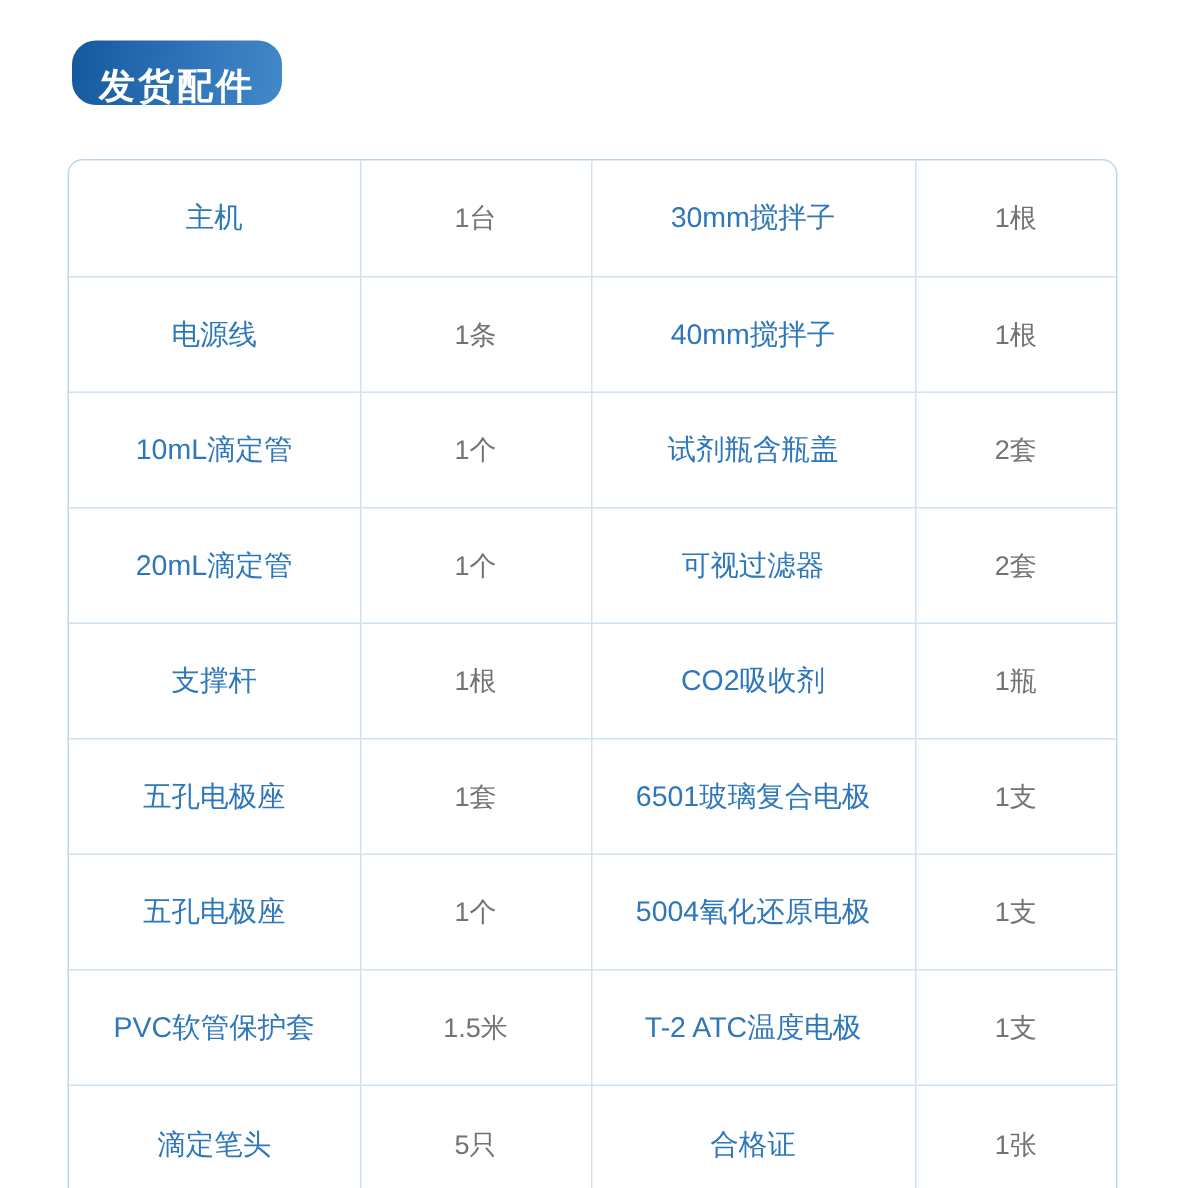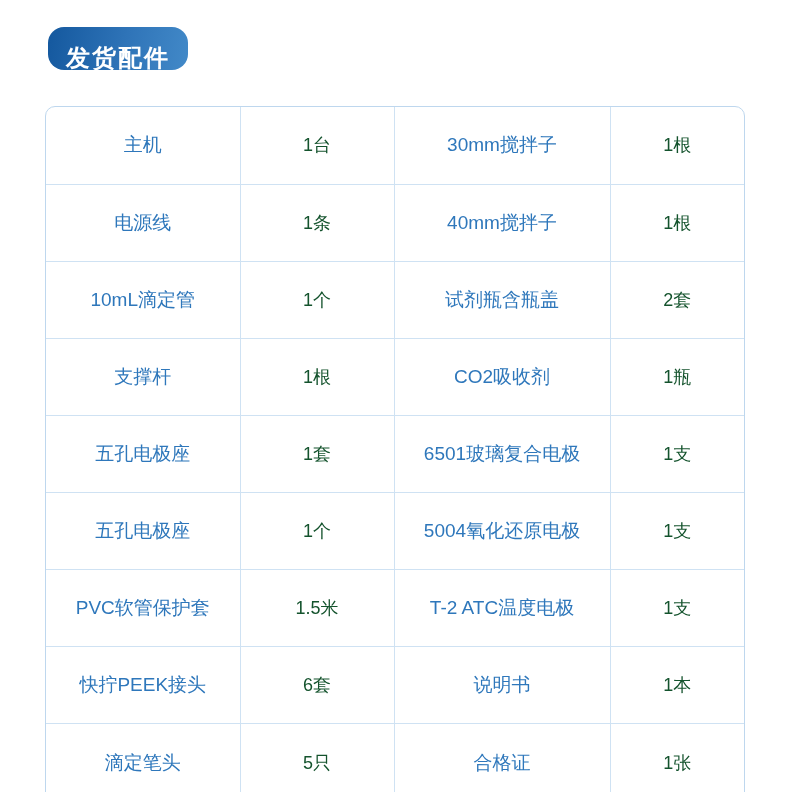--- a/index.html
+++ b/index.html
@@ -60,21 +60,21 @@
     vertical-align: middle;
     padding: 0 4px;
     overflow: hidden;
     white-space: nowrap;
   }
   td.item {
     color: #2e77bb;
     font-size: 19px;
   }
   td.qty {
-    color: #14532d;
+    color: #737373;
     font-size: 18px;
   }
 </style>
 </head>
 <body>
 
 <div class="page">
 
   <div class="badge">
     <span class="badge-text">发货配件</span>
@@ -101,20 +101,26 @@
           <td class="item">40mm搅拌子</td>
           <td class="qty">1根</td>
         </tr>
         <tr>
           <td class="item">10mL滴定管</td>
           <td class="qty">1个</td>
           <td class="item">试剂瓶含瓶盖</td>
           <td class="qty">2套</td>
         </tr>
         <tr>
+          <td class="item">20mL滴定管</td>
+          <td class="qty">1个</td>
+          <td class="item">可视过滤器</td>
+          <td class="qty">2套</td>
+        </tr>
+        <tr>
           <td class="item">支撑杆</td>
           <td class="qty">1根</td>
           <td class="item">CO2吸收剂</td>
           <td class="qty">1瓶</td>
         </tr>
         <tr>
           <td class="item">五孔电极座</td>
           <td class="qty">1套</td>
           <td class="item">6501玻璃复合电极</td>
           <td class="qty">1支</td>
@@ -125,26 +131,20 @@
           <td class="item">5004氧化还原电极</td>
           <td class="qty">1支</td>
         </tr>
         <tr>
           <td class="item">PVC软管保护套</td>
           <td class="qty">1.5米</td>
           <td class="item">T-2 ATC温度电极</td>
           <td class="qty">1支</td>
         </tr>
         <tr>
-          <td class="item">快拧PEEK接头</td>
-          <td class="qty">6套</td>
-          <td class="item">说明书</td>
-          <td class="qty">1本</td>
-        </tr>
-        <tr>
           <td class="item">滴定笔头</td>
           <td class="qty">5只</td>
           <td class="item">合格证</td>
           <td class="qty">1张</td>
         </tr>
       </tbody>
     </table>
   </div>
 
 </div>

